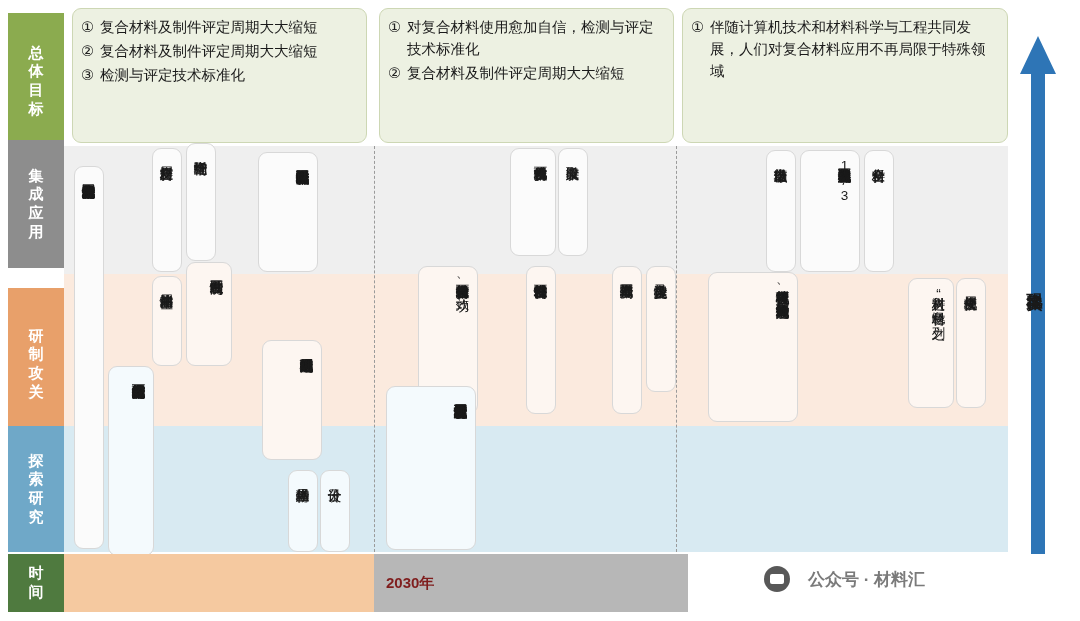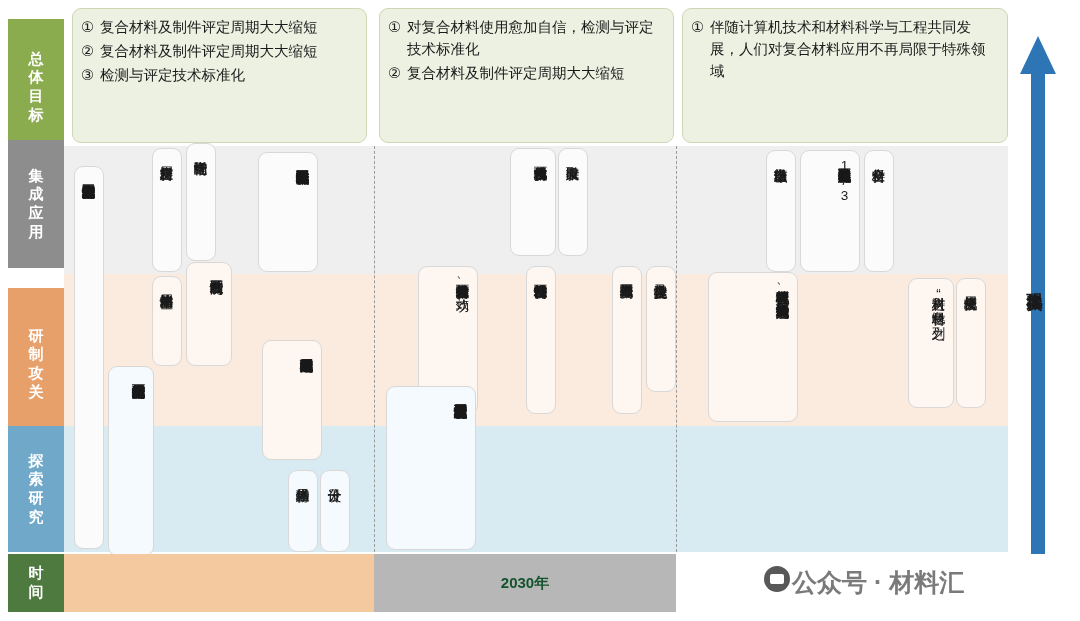--- a/index.html
+++ b/index.html
@@ -56,37 +56,37 @@
     color:#1a1a1a;
     padding:7px 5px;
     letter-spacing:0px;
     overflow:hidden;
     display:block;
   }
 
   
   .timecell{
     position:absolute;
-    display:flex;align-items:center;justify-content:center;
-    font-weight:bold;font-size:15px;color:#14532d;
+    display:flex;align-items:center;justify-content:flex-start;
+    font-weight:bold;font-size:15px;color:#7f1d1d;padding-left:12px;
   }
 
   
   .arrowlabel{
     position:absolute;
     font-weight:bold;font-size:16px;color:#1a1a1a;
     text-align:center;line-height:1.2;
     width:22px;
   }
 
   
   .wm{
     position:absolute;
-    font-size:25px;color:#6f6f6f;font-weight:bold;
-    display:flex;gap:2px;
+    font-size:17px;color:#6f6f6f;font-weight:bold;
+    display:flex;align-items:center;gap:18px;
     opacity:.92;
   }
   .wm-logo{
     width:26px;height:26px;border-radius:50%;
     background:#4a4a4a;display:inline-block;position:relative;
   }
   .wm-logo:after{
     content:"";position:absolute;left:6px;top:8px;width:14px;height:10px;
     background:#fff;border-radius:2px;
   }
@@ -94,21 +94,21 @@
 </head>
 <body>
 
 <div id="root">
 
   <div class="rowbg" style="top:8px;height:136px;width:944px;background:#ffffff;"></div>
   <div class="rowbg" style="top:146px;height:128px;width:944px;background:#efefef;"></div>
   <div class="rowbg" style="top:274px;height:152px;width:944px;background:#fbeade;"></div>
   <div class="rowbg" style="top:426px;height:126px;width:944px;background:#d8eaf2;"></div>
 
-  <div class="rowlabel" style="top:19px;height:136px;background:#8bab4f;">
+  <div class="rowlabel" style="top:13px;height:136px;background:#8bab4f;">
     <span>总体目标</span>
   </div>
   <div class="rowlabel" style="top:140px;height:128px;background:#8d8d8d;">
     <span>集成应用</span>
   </div>
   <div class="rowlabel" style="top:288px;height:152px;background:#e8a06a;">
     <span>研制攻关</span>
   </div>
   <div class="rowlabel" style="top:554px;height:58px;background:#4f7a3f;">
     <span>时间</span>

